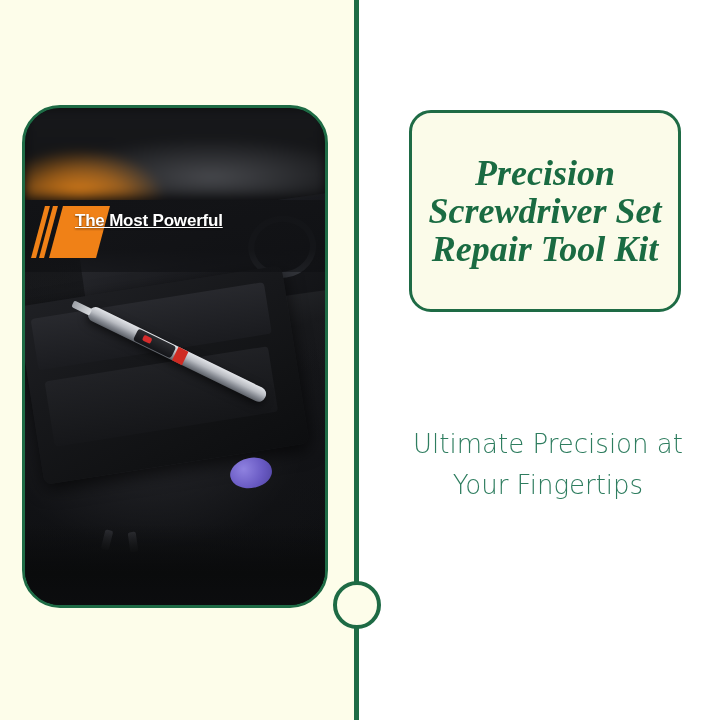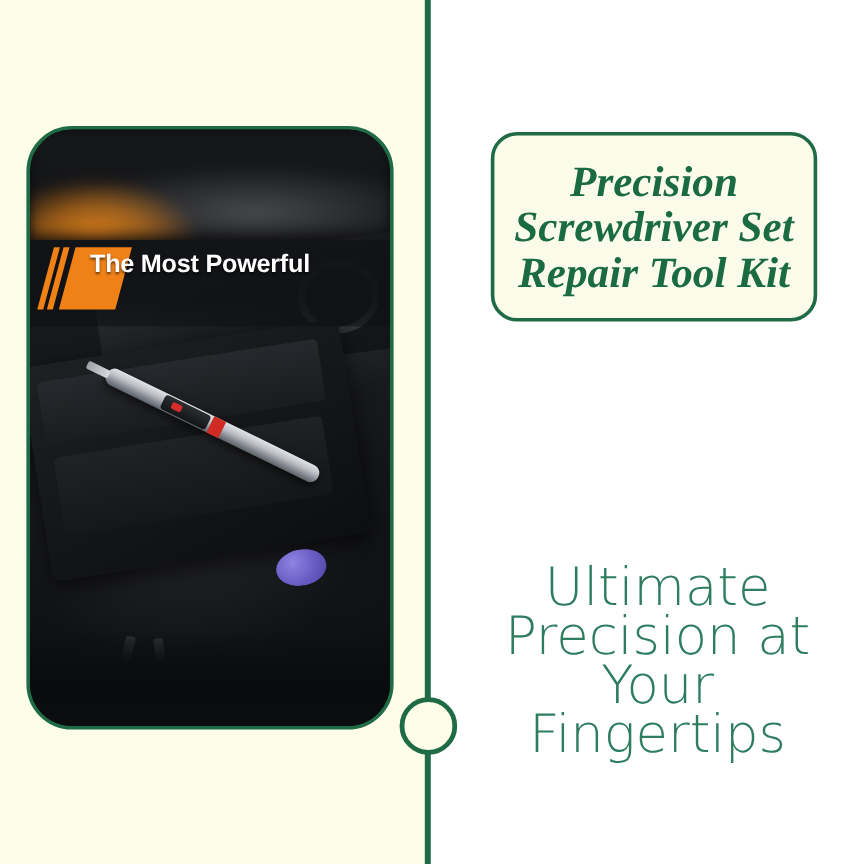--- a/index.html
+++ b/index.html
@@ -210,40 +210,41 @@
     background:#f08117;
     transform:skewX(-15deg);
     margin-left:2px;
   }
   .banner-text{
     position:absolute;
     left:50px; top:10px;
   }
   .banner-title{
     color:#ffffff;
-    font-size:21px;
+    font-size:17px;
     font-weight:bold;
     letter-spacing:-0.2px;
     line-height:22px;
     text-shadow:0 1px 2px rgba(0,0,0,0.6);
+    text-decoration:underline;
   }
   .banner-sub{
     color:#b9bcc1;
     font-size:12px;
     letter-spacing:0.3px;
     line-height:16px;
     margin-top:2px;
   }
   .banner-sub .pocket{ color:#8e9298; }
 
   
   .title-box{
     position:absolute;
     left:409px; top:110px;
-    width:272px; height:158px;
+    width:272px; height:202px;
     border:3px solid #1e6b45;
     border-radius:22px;
     background:#fbfbe9;
     display:flex;
     align-items:center;
     justify-content:center;
   }
   .title-text{
     font-family:"Liberation Serif", serif;
     font-style:italic;
@@ -253,26 +254,25 @@
     color:#1a6b42;
     text-align:center;
     padding:0 8px;
   }
 
   .subtitle{
     position:absolute;
     left:409px; top:424px;
     width:278px;
     text-align:center;
-    font-size:44px;
+    font-size:26px;
     line-height:41px;
     font-weight:300;
     color:#2e7d5f;
     font-family:"DejaVu Sans", sans-serif;
-    margin-top:45px;
   }
 </style>
 </head>
 <body>
 
 <div id="page">
 
   <div class="bg-left"></div>
   <div class="bg-right"></div>
 

